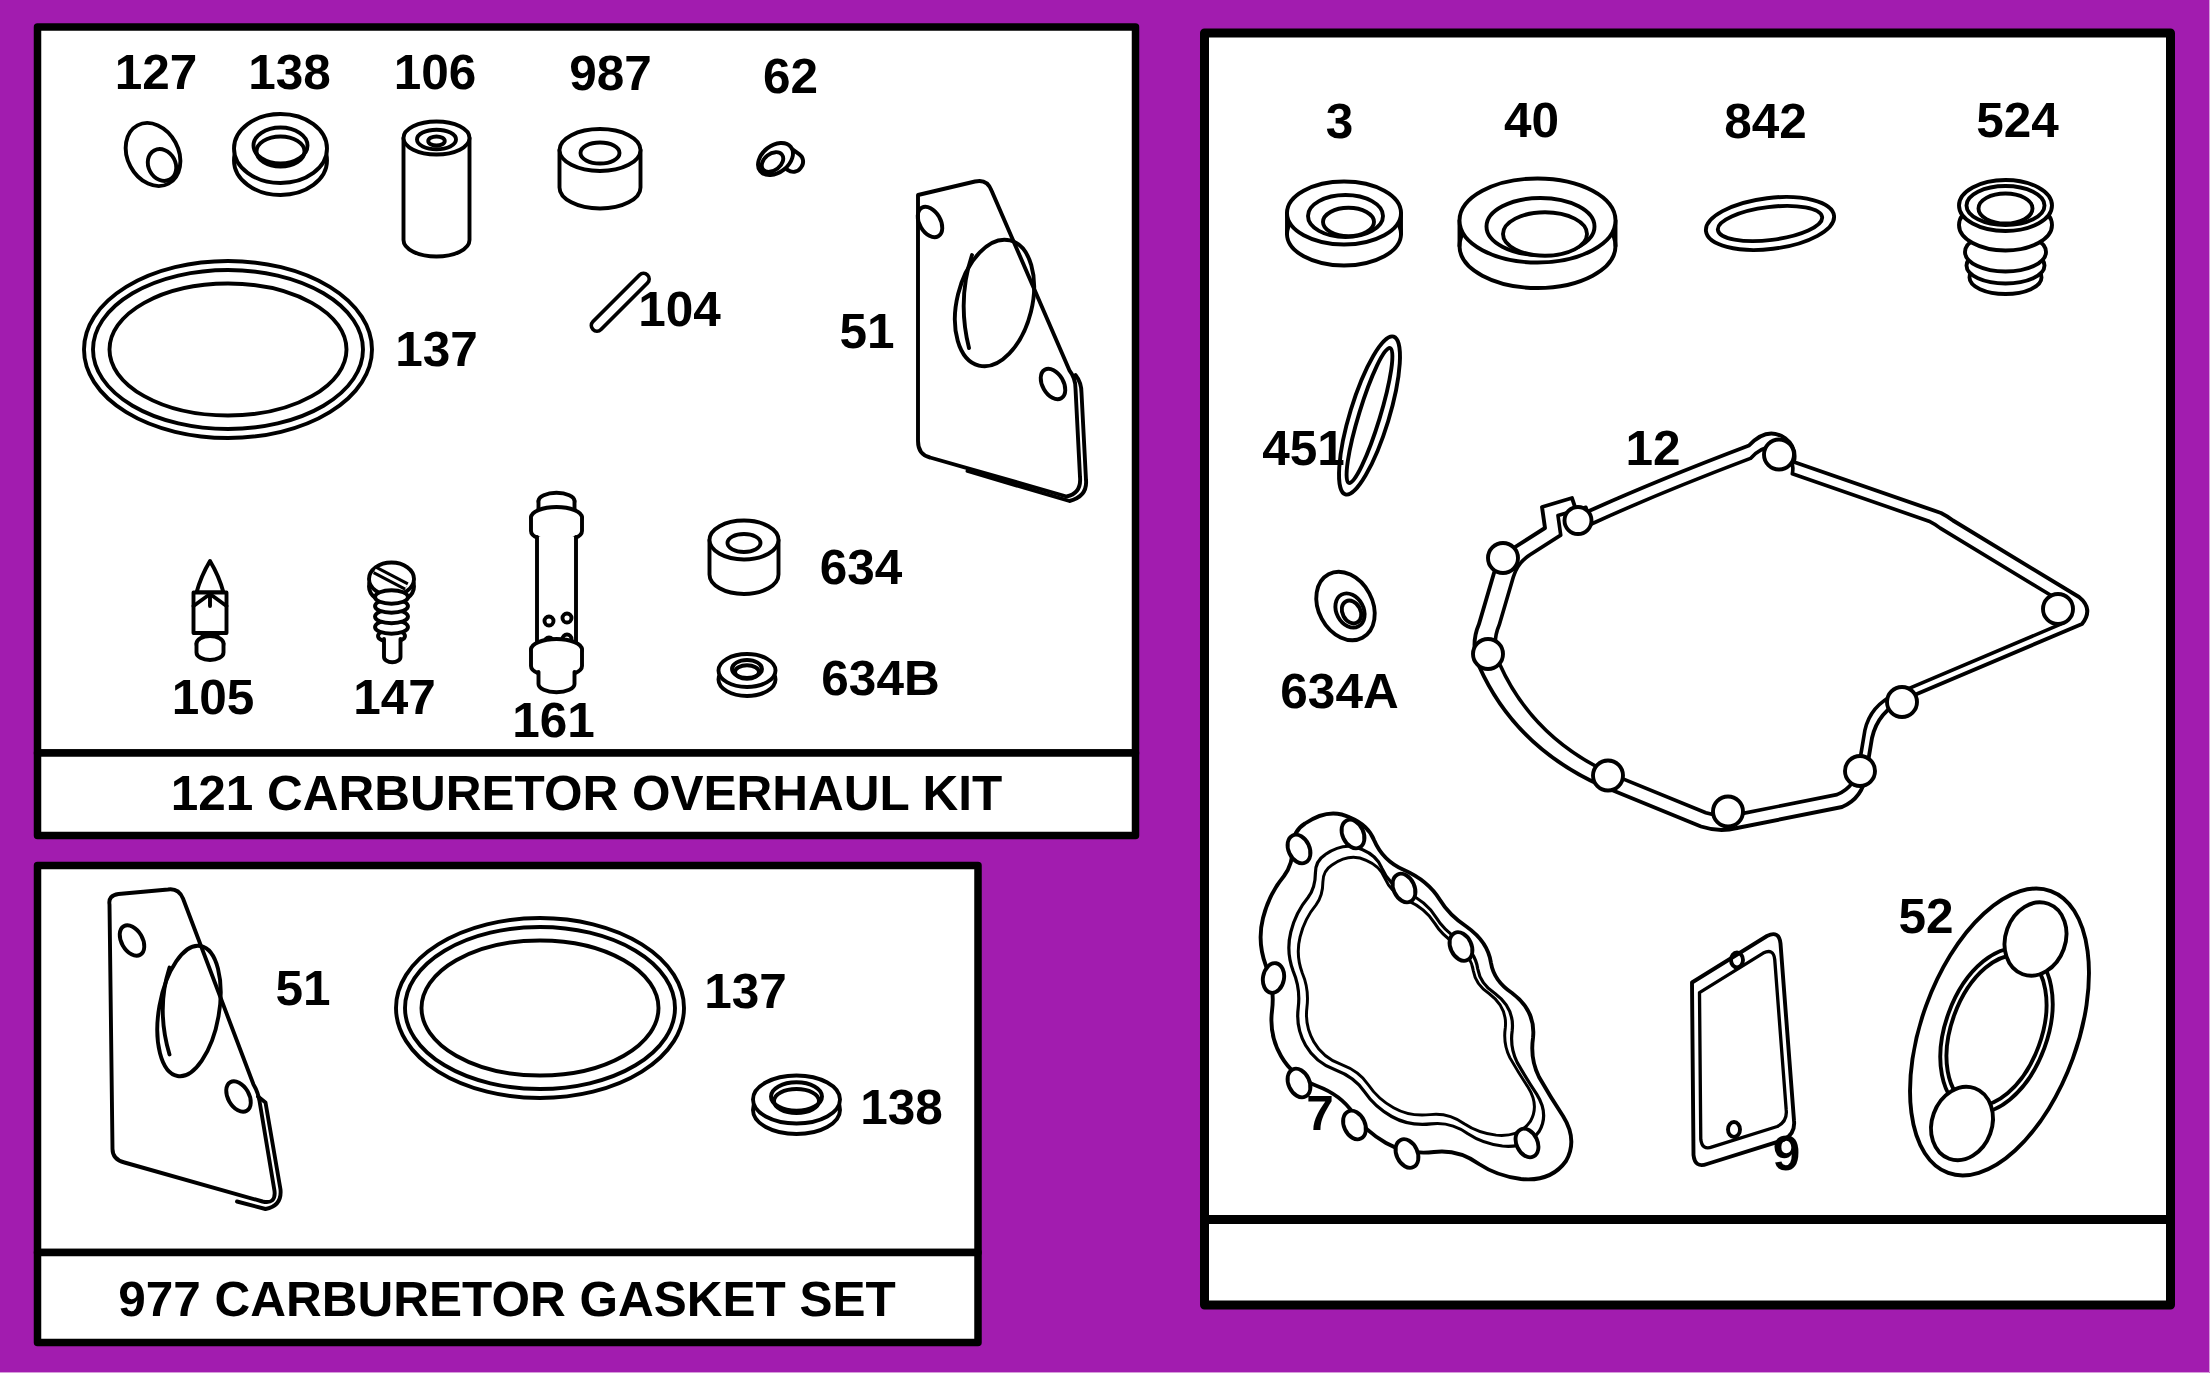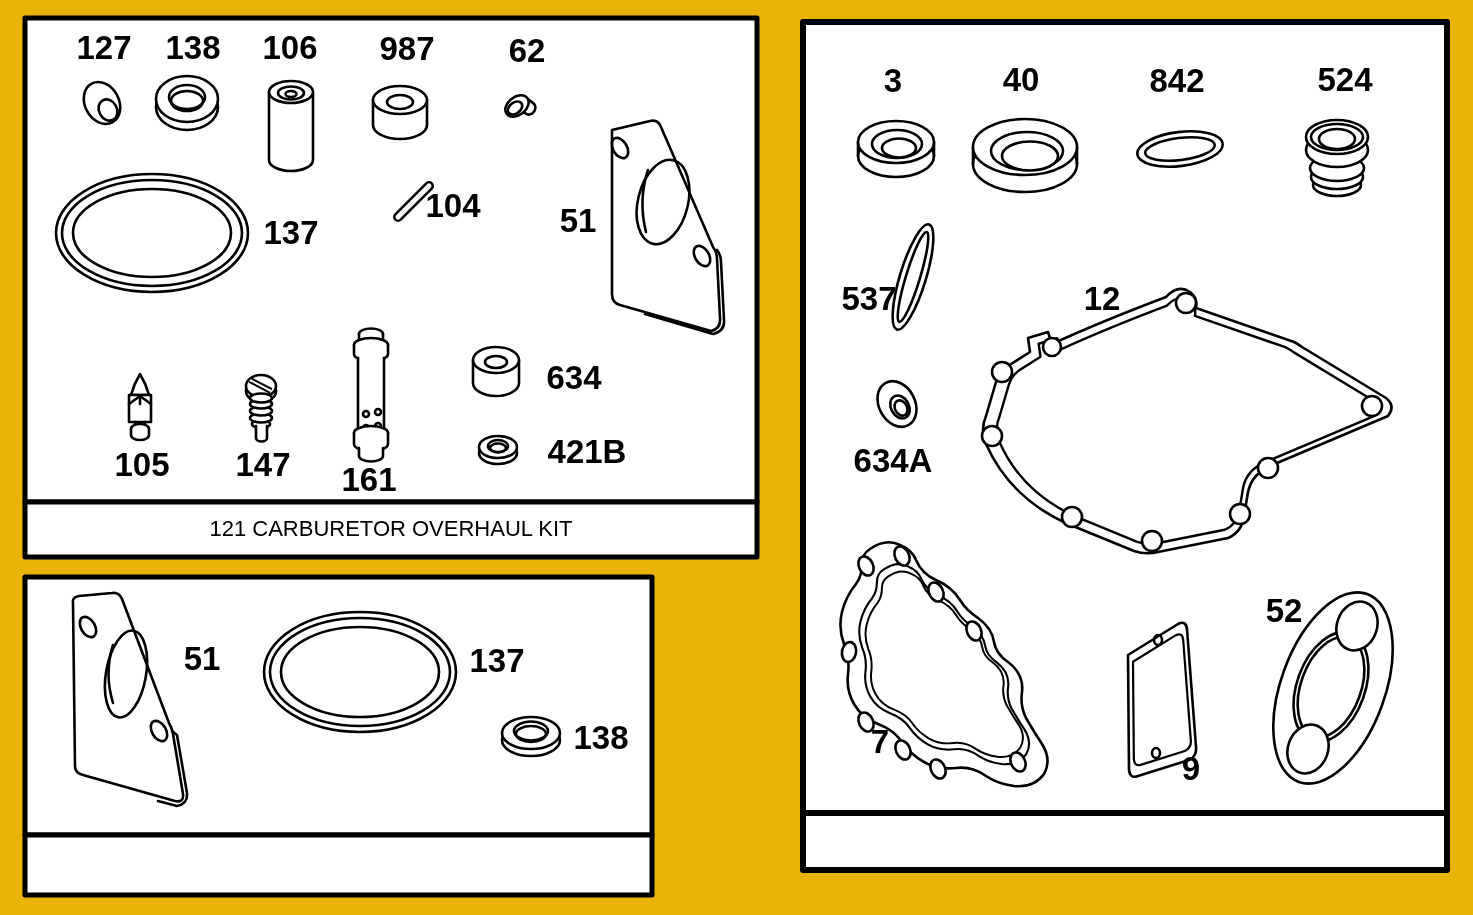--- a/index.html
+++ b/index.html
@@ -1,25 +1,25 @@
 <!DOCTYPE html>
 <html><head>
 <meta charset="utf-8">
 <style>
   html,body{margin:0;padding:0;background:#ffffff;}
-  .page{position:relative;width:1473px;height:915px;background:#eab308;overflow:hidden;
+  .page{position:relative;width:1473px;height:915px;background:#a21caf;overflow:hidden;
         font-family:"Liberation Sans", sans-serif;}
   svg.art{position:absolute;left:0;top:0;}
   svg .ln{stroke:#000;stroke-width:2.6;fill:none;stroke-linecap:round;stroke-linejoin:round;}
   svg .f{fill:#ffffff;}
   svg .thick{stroke-width:5;}
   svg .thick6{stroke-width:6;}
   .label{position:absolute;transform:translate(-50%,-50%);font-weight:bold;font-size:33px;
          color:#000;white-space:nowrap;letter-spacing:0px;}
-  .title{position:absolute;transform:translate(-50%,-50%);font-weight:normal;font-size:22px;
+  .title{position:absolute;transform:translate(-50%,-50%);font-weight:bold;font-size:33px;
          color:#000;white-space:nowrap;letter-spacing:0px;}
 </style>
 </head>
 <body>
 
 <div class="page">
 
   <svg class="art" width="1473" height="915" viewBox="0 0 1473 915">
 
     <g>
@@ -282,32 +282,33 @@
   <span class="label" style="left:290px;top:48px">106</span>
   <span class="label" style="left:407px;top:49px">987</span>
   <span class="label" style="left:527px;top:51px">62</span>
   <span class="label" style="left:291px;top:233px">137</span>
   <span class="label" style="left:453px;top:206px">104</span>
   <span class="label" style="left:578px;top:221px">51</span>
   <span class="label" style="left:142px;top:465px">105</span>
   <span class="label" style="left:263px;top:465px">147</span>
   <span class="label" style="left:369px;top:480px">161</span>
   <span class="label" style="left:574px;top:378px">634</span>
-  <span class="label" style="left:587px;top:452px">421B</span>
+  <span class="label" style="left:587px;top:452px">634B</span>
 
   <span class="label" style="left:202px;top:659px">51</span>
   <span class="label" style="left:497px;top:661px">137</span>
   <span class="label" style="left:601px;top:738px">138</span>
 
   <span class="label" style="left:893px;top:81px">3</span>
   <span class="label" style="left:1021px;top:80px">40</span>
   <span class="label" style="left:1177px;top:81px">842</span>
   <span class="label" style="left:1345px;top:80px">524</span>
-  <span class="label" style="left:869px;top:299px">537</span>
+  <span class="label" style="left:869px;top:299px">451</span>
   <span class="label" style="left:1102px;top:299px">12</span>
   <span class="label" style="left:893px;top:461px">634A</span>
   <span class="label" style="left:880px;top:742px">7</span>
   <span class="label" style="left:1191px;top:769px">9</span>
   <span class="label" style="left:1284px;top:611px">52</span>
 
   <div class="title" style="left:391px;top:529px">121 CARBURETOR OVERHAUL KIT</div>
+  <div class="title" style="left:338px;top:866px">977 CARBURETOR GASKET SET</div>
 
 </div>
 
 </body></html>

